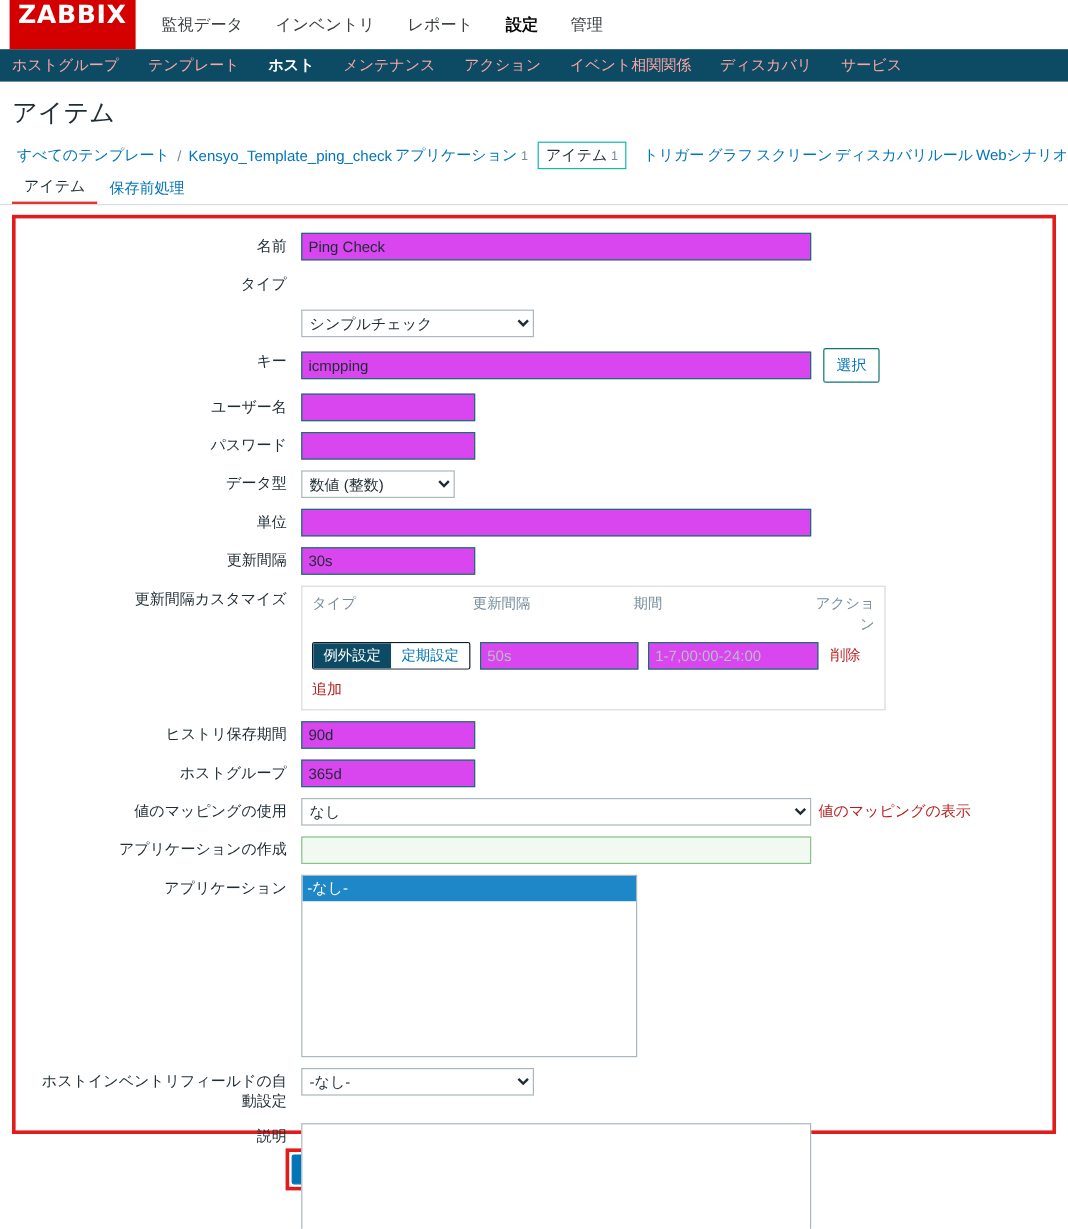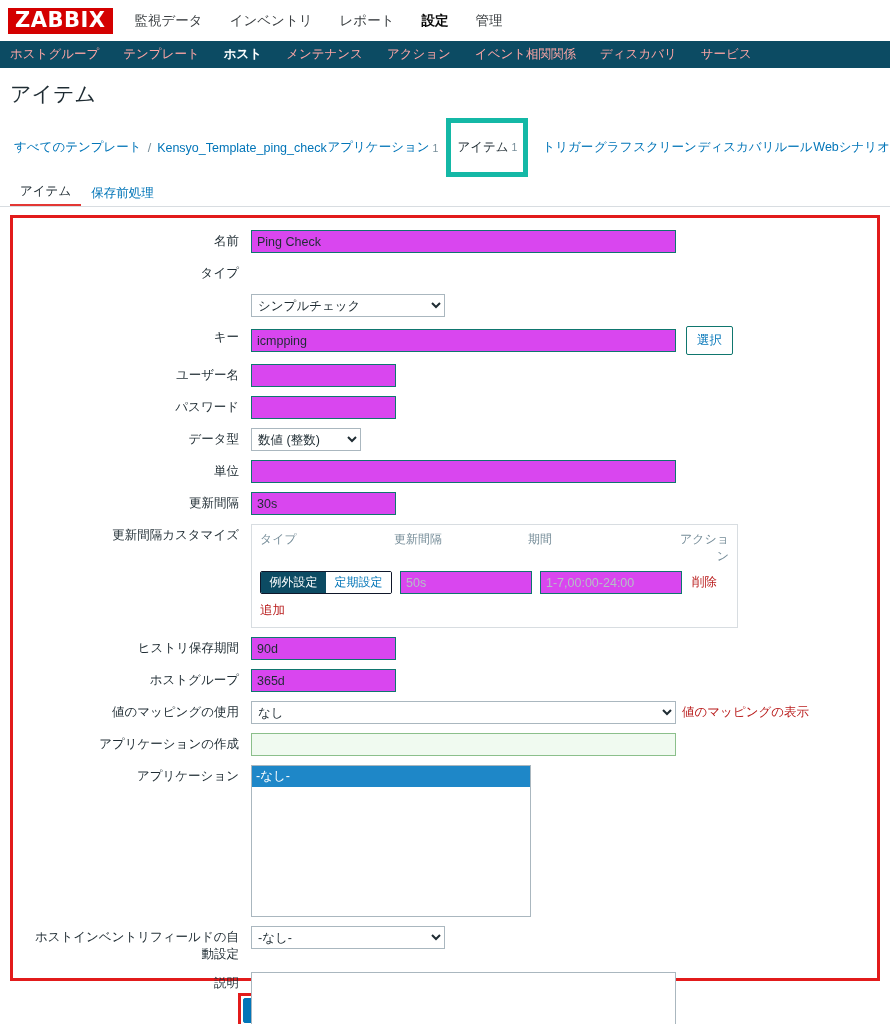--- a/index.html
+++ b/index.html
@@ -21,21 +21,21 @@
     align-items: center;
     padding-left: 8px;
     border-bottom: none;
   }
   .logo {
     background: #d40000;
     color: #ffffff;
     font-weight: bold;
     font-size: 21px;
     letter-spacing: 0.5px;
-    padding: 2px 7px 3px 7px;
+    padding: 2px 7px 18px 7px;
     line-height: 1;
     margin-right: 22px;
     font-family: "DejaVu Sans", sans-serif;
   }
   .topnav-item {
     color: #3c4043;
     font-size: 13.5px;
     margin-right: 27px;
     cursor: pointer;
     white-space: nowrap;
@@ -71,22 +71,22 @@
     display: flex;
     align-items: center;
     padding: 4px 0 6px 14px;
     font-size: 12.5px;
     flex-wrap: nowrap;
   }
   .crumb { color: #0275b8; cursor: pointer; white-space: nowrap; }
   .crumb-sep { color: #768d99; margin: 0 6px; }
   .crumb-gap { width: 16px; }
   .crumb-boxed {
-    border: 5px solid #14b8a6;
-    padding: 16px 6px;
+    border: 1px solid #14b8a6;
+    padding: 2px 6px;
     color: #1f2c33;
     margin-left: 8px;
     margin-right: 14px;
     white-space: nowrap;
   }
   .crumb-count { color: #768d99; font-size: 10.5px; margin-left: 3px; }
 
   
   .tabs {
     display: flex;
@@ -148,21 +148,21 @@
   select {
     font-family: "Liberation Sans", sans-serif;
     font-size: 12.5px;
     border: 1px solid #aab7bf;
     height: 23px;
     background: #ffffff;
     color: #1f2c33;
     padding: 2px 2px;
   }
   .sel-type { width: 194px; margin-top: 32px; }
-  .sel-data { width: 110px; }
+  .sel-data { width: 128px; }
   .sel-map  { width: 425px; }
   .sel-inv  { width: 194px; }
 
   .btn {
     font-family: Liberation Serif, serif;
     font-size: 12.5px;
     border: 1px solid #0f766e;
     background: #ffffff;
     color: #0275b8;
     height: 29px;

